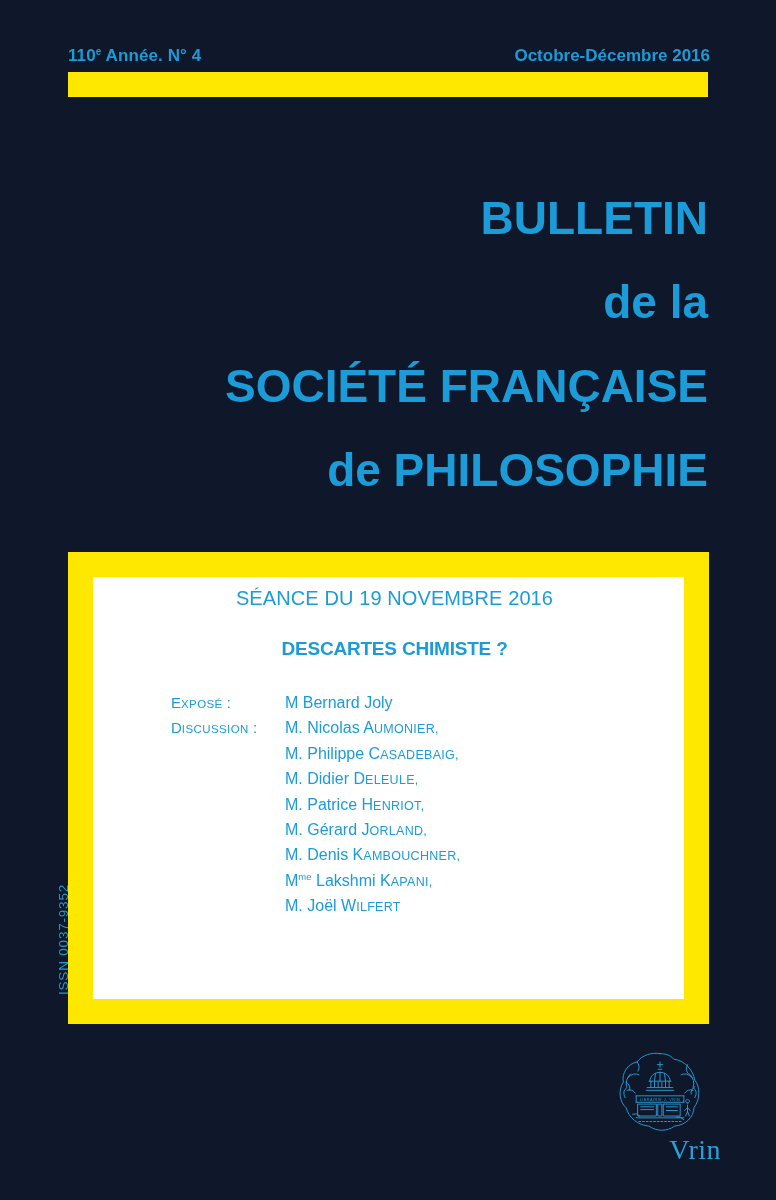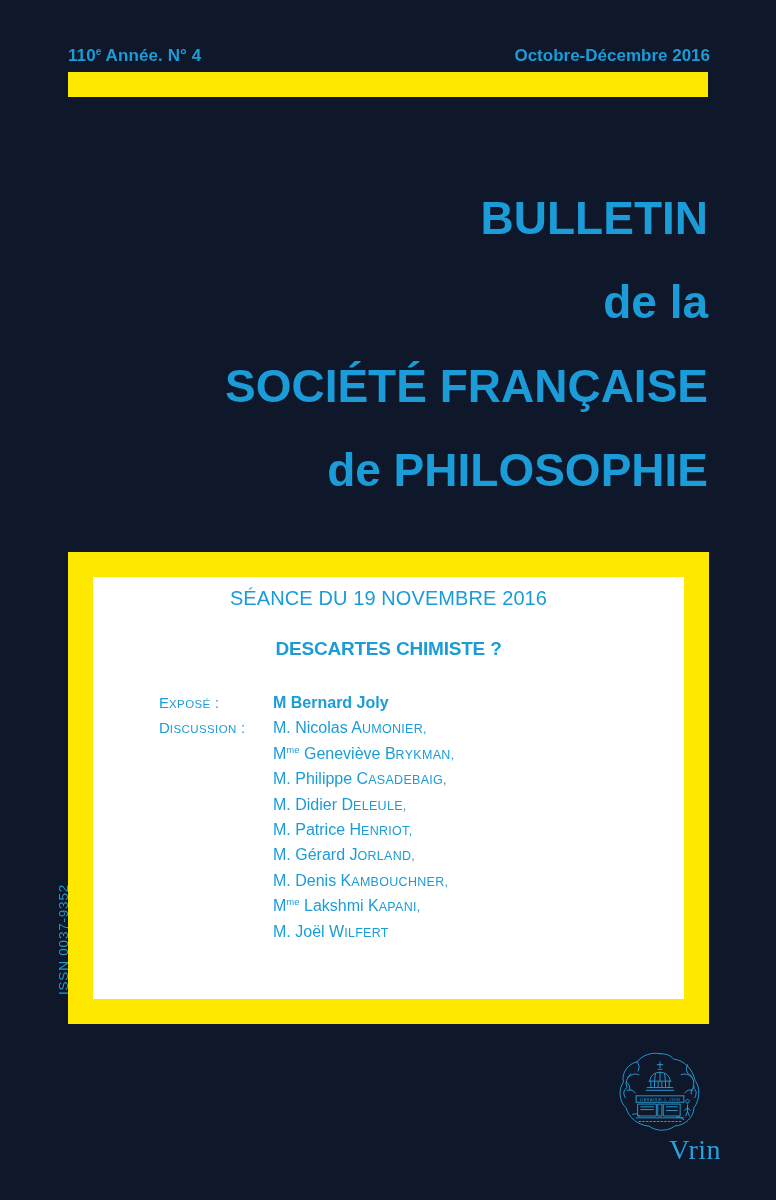--- a/index.html
+++ b/index.html
@@ -42,20 +42,21 @@
     color:var(--blue);
     letter-spacing:0px;
     white-space:nowrap;
   }
   
   .frame{
     position:absolute;left:68px;top:552px;
     width:641px;height:472px;
     border:25px solid var(--yellow);
     background:#ffffff;
+    padding-left:12px;
   }
   .session-line{
     margin-top:10px;
     text-align:center;
     font-size:20px;font-weight:400;
     line-height:23px;
     color:var(--blue);
     letter-spacing:0.1px;
   }
   .talk-title{
@@ -72,21 +73,21 @@
     margin-top:31px;
     margin-left:66px;
     font-size:16px;
     color:var(--blue);
   }
   .row{display:flex;line-height:23.4px;white-space:nowrap;}
   .row .lbl{flex:0 0 114px;font-size:15px;}
   .lbl-rest{font-size:11.5px;letter-spacing:0.4px;}
   .sc-rest{font-size:12.5px;letter-spacing:0.3px;}
   .roster sup{font-size:9.5px;line-height:0;vertical-align:6px;}
-  .bold{font-weight:700;text-align:center;}
+  .bold{font-weight:400;text-align:center;}
   
   .issn{
     position:absolute;left:56px;top:995px;
     transform:rotate(-90deg);
     transform-origin:0 0;
     font-size:13.5px;font-weight:400;
     letter-spacing:0.8px;
     color:var(--blue);
     white-space:nowrap;
   }
@@ -132,21 +133,20 @@
       <div class="row">
         <span class="lbl"><span>E</span><span class="lbl-rest">XPOSÉ</span><span> :</span></span>
         <span class="bold">M Bernard Joly</span>
       </div>
       <div class="row">
         <span class="lbl"><span>D</span><span class="lbl-rest">ISCUSSION</span><span> :</span></span>
         <span><span>M.</span><sup></sup><span> Nicolas </span><span>A</span><span class="sc-rest">UMONIER,</span></span>
       </div>
       <div class="row">
         <span class="lbl"></span>
-        <span><span>M</span><sup>me</sup><span> Geneviève </span><span>B</span><span class="sc-rest">RYKMAN,</span></span>
       </div>
       <div class="row">
         <span class="lbl"></span>
         <span><span>M.</span><sup></sup><span> Philippe </span><span>C</span><span class="sc-rest">ASADEBAIG,</span></span>
       </div>
       <div class="row">
         <span class="lbl"></span>
         <span><span>M.</span><sup></sup><span> Didier </span><span>D</span><span class="sc-rest">ELEULE,</span></span>
       </div>
       <div class="row">

